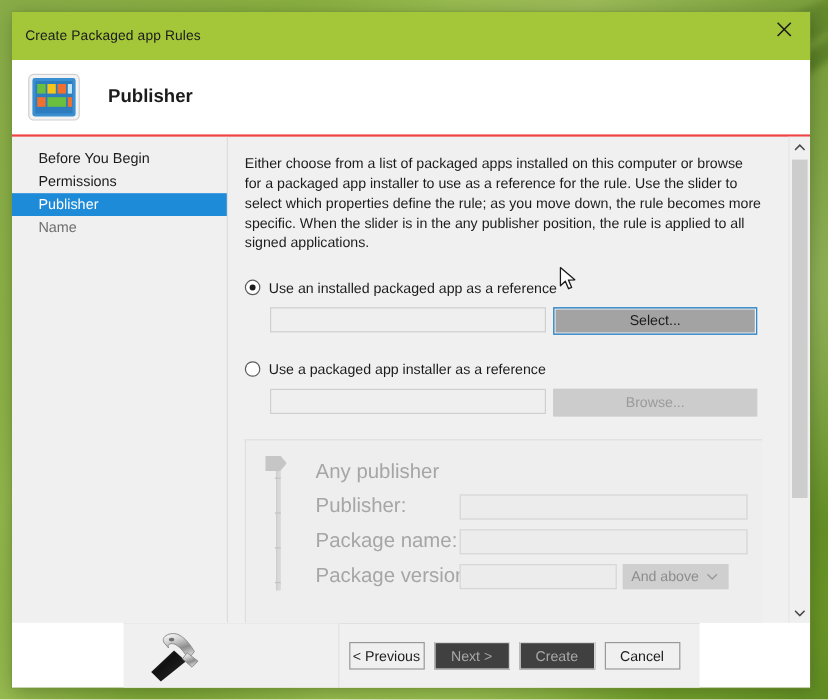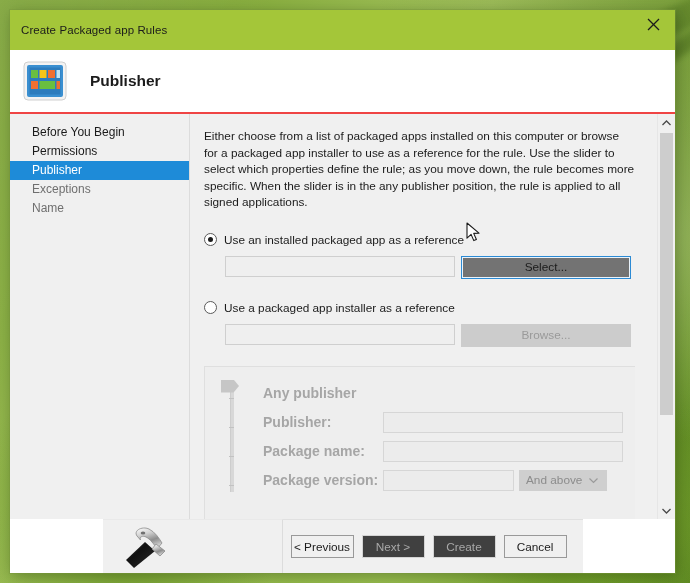--- a/index.html
+++ b/index.html
@@ -224,21 +224,21 @@
     align-items: center;
     justify-content: center;
     cursor: default;
     font-family: "Liberation Sans", sans-serif;
   }
   .btn.wide {
     width: 170px;
     height: 23px;
   }
   .btn.select-focus {
-    background: #737373;
+    background: #a3a3a3;
     border: 1px solid #2b8ad4;
     box-shadow: inset 0 0 0 1px #eaf3fb;
   }
   .btn.disabled {
     background: #cccccc;
     border: 1px solid #cccccc;
     color: #9a9a9a;
   }
 
   
@@ -287,26 +287,25 @@
     background: #c2c2c2;
   }
 
   .prop-row {
     display: flex;
     align-items: center;
     height: 29px;
     padding-left: 58px;
   }
   .prop-label {
-    font-size: 14px;
+    font-size: 17px;
     color: #a6a6a6;
     width: 120px;
     flex: none;
     white-space: nowrap;
-    font-weight: bold;
   }
   .prop-label.head { color: #a6a6a6; }
   .prop-field {
     height: 21px;
     background: #ececec;
     border: 1px solid #d6d6d6;
     box-sizing: border-box;
     outline: none;
     font-size: 11.5px;
     color: #999;
@@ -472,21 +471,20 @@
     </div>
     <span id="header-title">Publisher</span>
   </div>
 
   <div id="body">
 
     <div id="sidebar">
       <div class="nav-item">Before You Begin</div>
       <div class="nav-item">Permissions</div>
       <div class="nav-item selected">Publisher</div>
-      <div class="nav-item dim">Exceptions</div>
       <div class="nav-item dim">Name</div>
     </div>
 
     <div id="content-wrap">
       <div id="content-scrollrow">
 
         <div id="content">
 
           <p id="intro-text">Either choose from a list of packaged apps installed on this computer or browse for a packaged app installer to use as a reference for the rule. Use the slider to select which properties define the rule; as you move down, the rule becomes more specific. When the slider is in the any publisher position, the rule is applied to all signed applications.</p>
 

